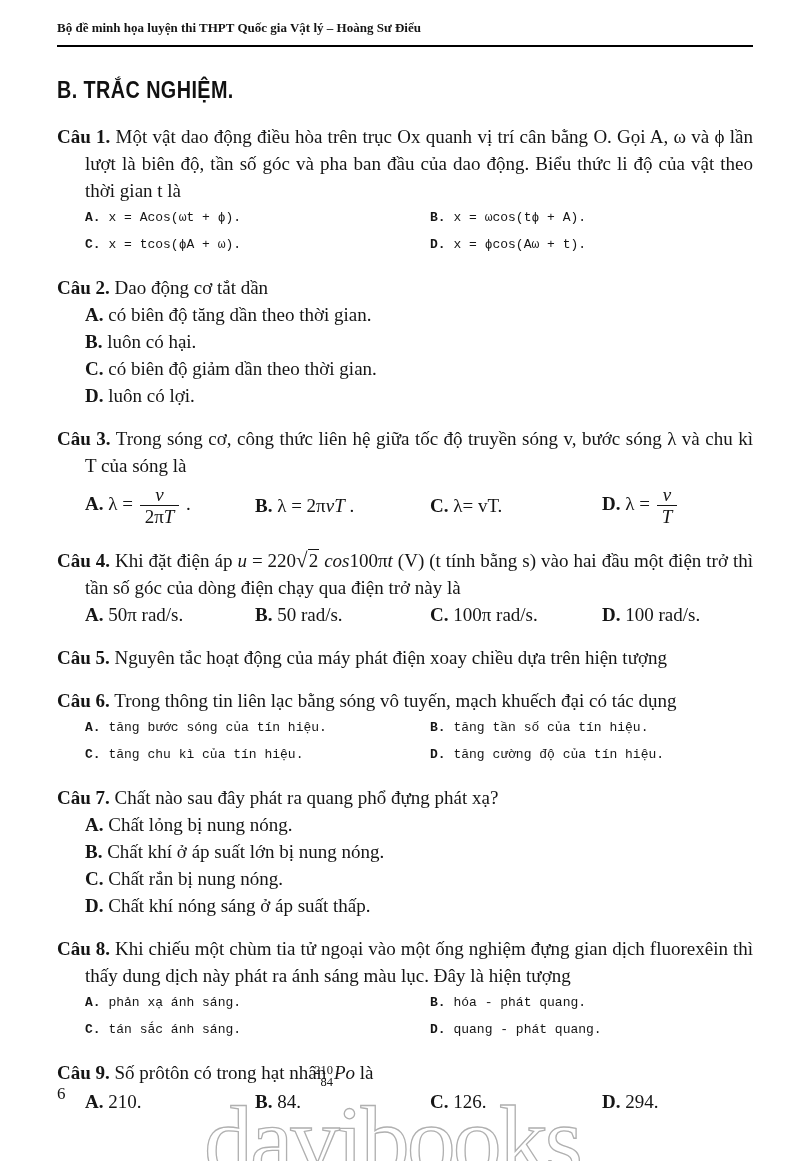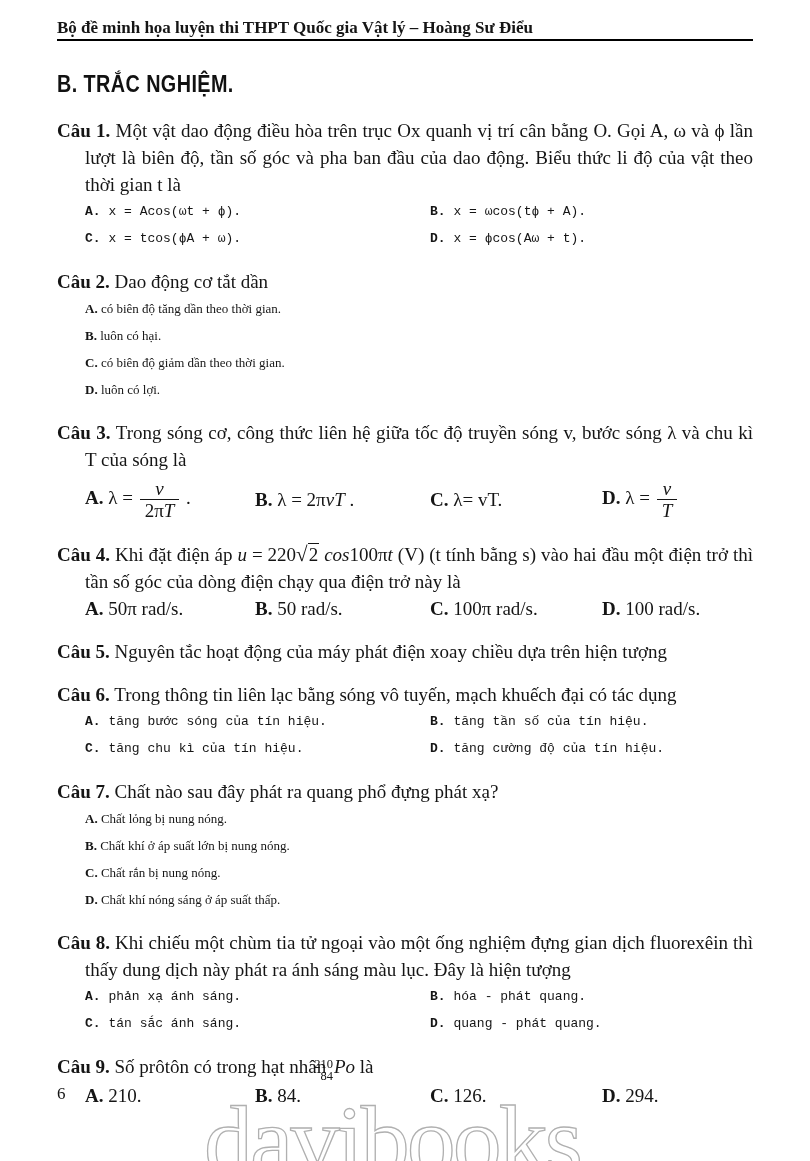--- a/index.html
+++ b/index.html
@@ -13,22 +13,23 @@
   .page {
     position: relative;
     z-index: 2;
     padding: 17px 57px 0 57px;
     box-sizing: border-box;
     width: 810px;
   }
   
   .header-title {
     font-weight: bold;
-    font-size: 17px;
+    font-size: 13px;
     line-height: 22px;
+    padding-bottom: 6px;
   }
   .header-rule {
     border: 0;
     border-top: 2.6px solid #000;
     margin: 0 0 0 0;
   }
   
   .section-heading-wrap { margin: 30px 0 20px 0; height: 26px; }
   .section-heading {
     display: inline-block;
@@ -47,21 +48,21 @@
     padding-left: 28px;
     text-indent: -28px;
     font-size: 19px;
     line-height: 27px;
     text-align: justify;
   }
   .q-label { font-weight: bold; }
   .opts-stack .opt {
     display: block;
     padding-left: 28px;
-    font-size: 13px;
+    font-size: 19px;
     line-height: 27px;
   }
   .opts-2col {
     display: grid;
     grid-template-columns: 345px 1fr;
     padding-left: 28px;
     font-size: 13px;
     line-height: 27px;
     font-family: Liberation Mono, monospace;
   }

